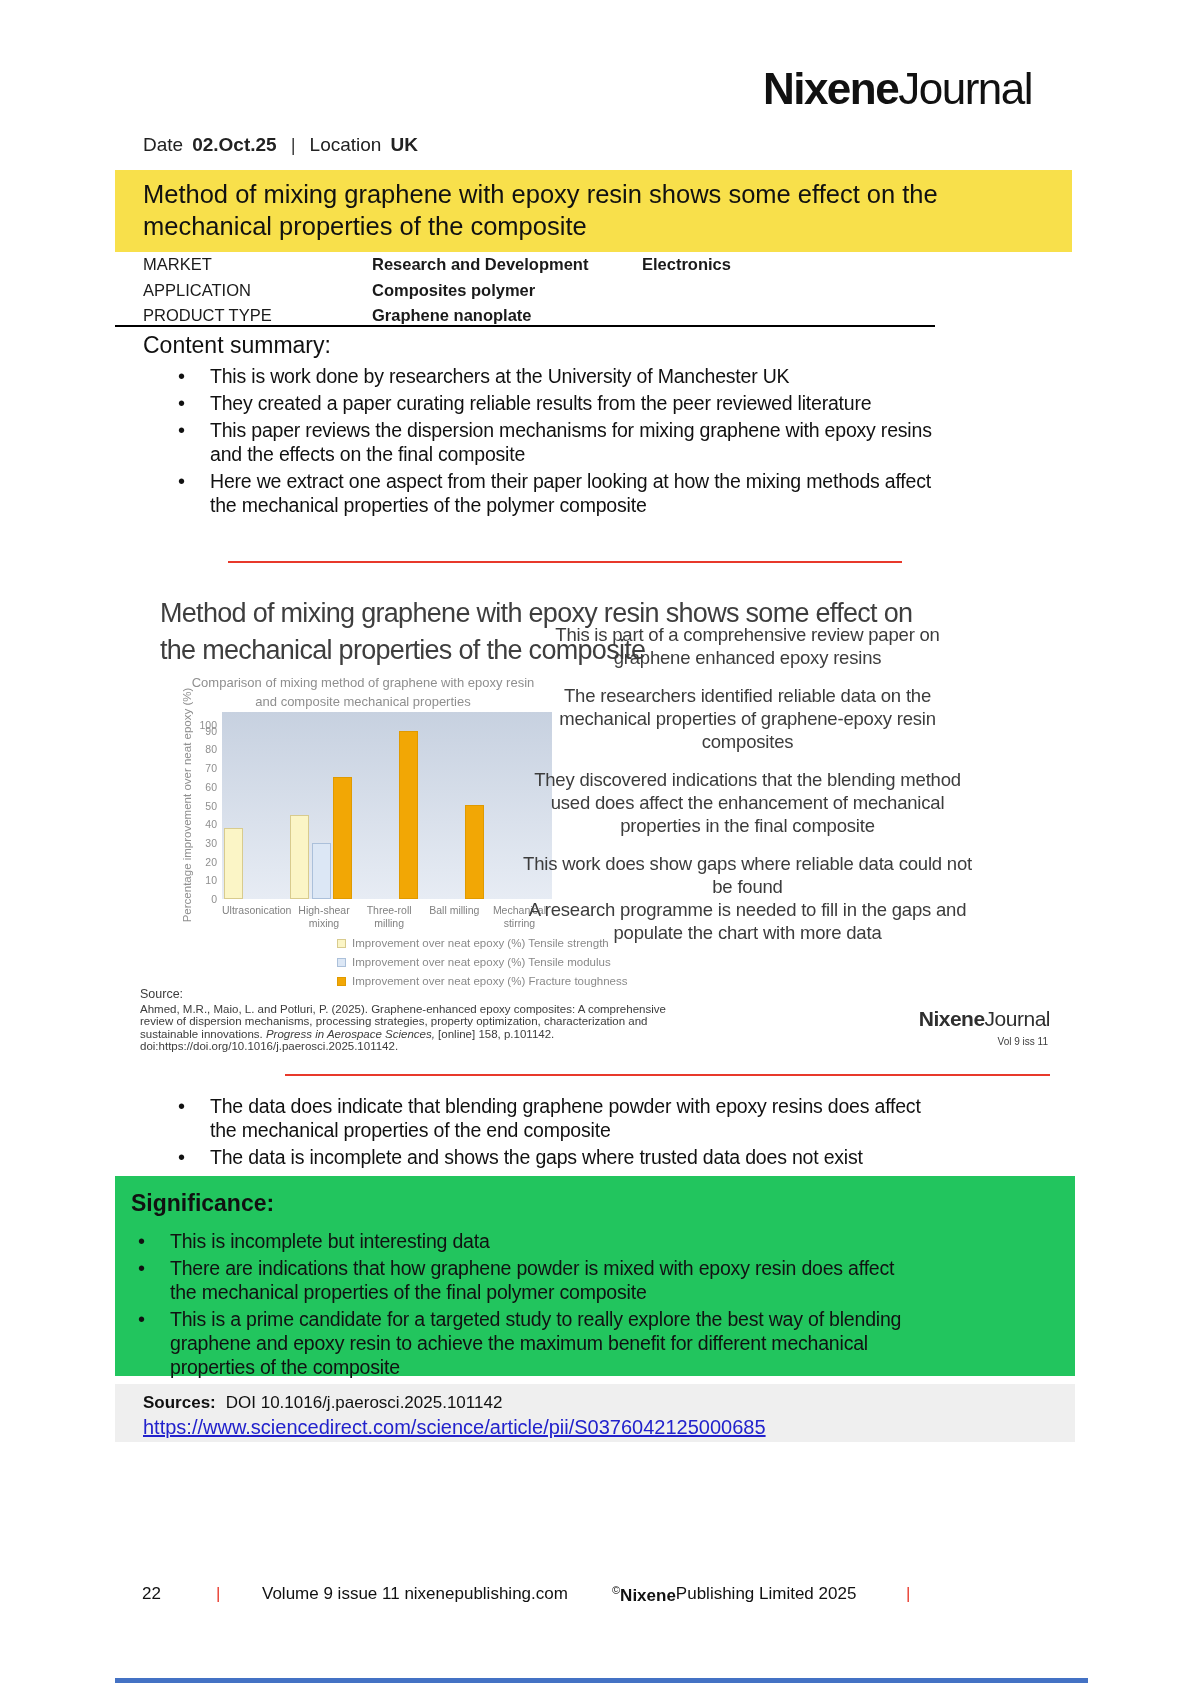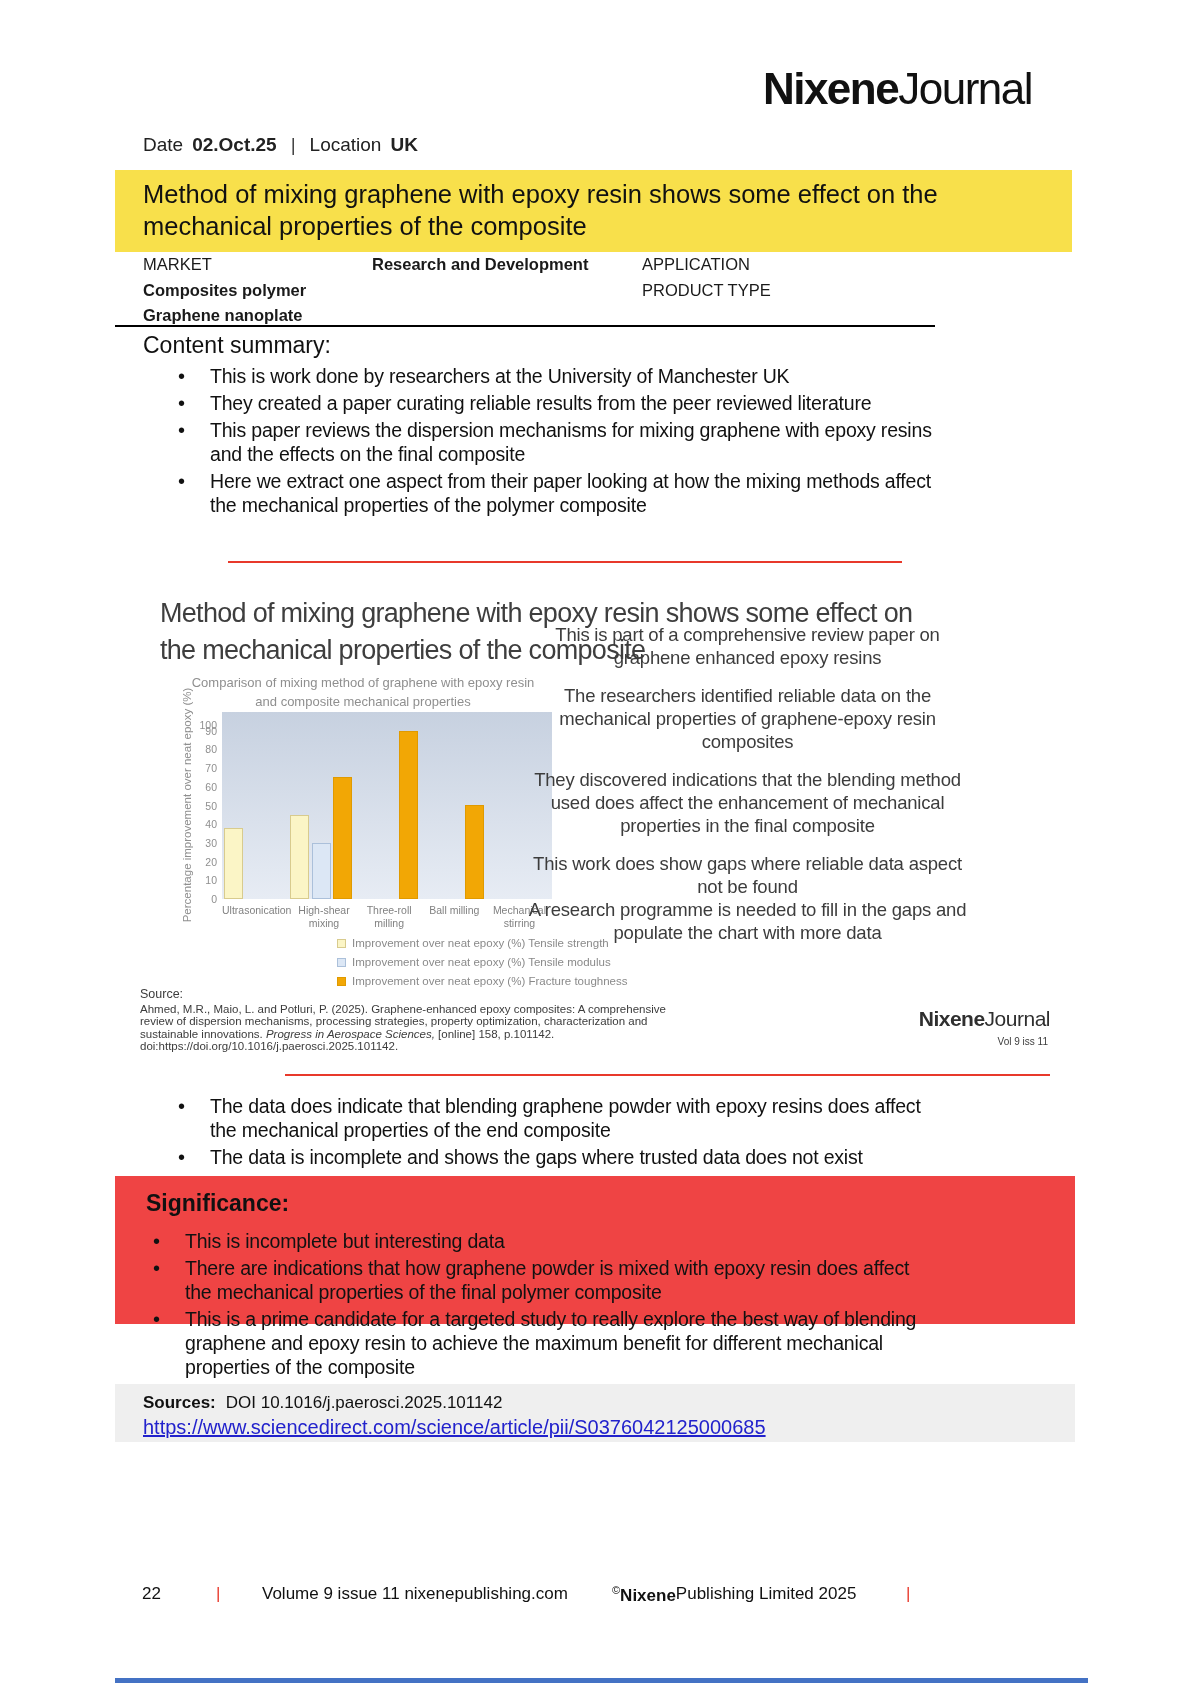--- a/index.html
+++ b/index.html
@@ -57,21 +57,21 @@
   
   .slide-source { position:absolute; left:25px; top:403px; width:530px; font-size:11.5px; line-height:12.6px; color:#3c3c3c; }
   .slide-source .src-label { font-size:12.5px; display:block; margin-bottom:2px; }
   .slide-source i { font-style:italic; }
   .slide-journal { position:absolute; right:25px; top:422px; width:260px; text-align:right; color:#2f2f2f; }
   .slide-journal .jl { font-size:21px; letter-spacing:-0.5px; white-space:nowrap; }
   .slide-journal .jl b { font-weight:800; }
   .slide-journal .iss { font-size:10px; margin-top:5px; margin-right:2px; color:#3c3c3c; }
   .bullets-2 { position:absolute; left:143px; top:1094px; }
   
-  .significance { position:absolute; left:115px; top:1176px; width:960px; height:148px; background:#ef4444; padding:14px 20px 0 31px; }
+  .significance { position:absolute; left:115px; top:1176px; width:960px; height:200px; background:#22c55e; padding:14px 20px 0 16px; }
   .significance h2 { font-size:23px; font-weight:700; color:#111; margin-bottom:12px; }
   .significance ul.doc-bullets { margin-left:-28px; }
   
   .sources { position:absolute; left:115px; top:1384px; width:960px; height:58px; background:#EFEFEF; padding:9px 20px 0 28px; font-size:17px; color:#111; }
   .sources .src-lbl { font-weight:700; margin-right:10px; }
   .sources a { color:#2222CC; text-decoration:underline; font-size:20px; }
   .sources .link-line { margin-top:3px; }
   
   .footer { position:absolute; left:0; top:1584px; width:1190px; height:24px; font-size:17px; color:#111; }
   .footer span { position:absolute; white-space:nowrap; }
@@ -91,20 +91,21 @@
 
 <div class="date-row">
   <span class="lbl">Date</span><b>02.Oct.25</b><span class="sep">|</span><span class="lbl">Location</span><b>UK</b>
 </div>
 
 <div class="banner">Method of mixing graphene with epoxy resin shows some effect on the mechanical properties of the composite</div>
 
 <div class="meta">
   <div class="lab">MARKET</div>
   <div class="val">Research and Development</div>
+  <div class="extra">Electronics</div>
   <div class="lab">APPLICATION</div>
   <div class="val">Composites polymer</div>
   <div class="extra"></div>
   <div class="lab">PRODUCT TYPE</div>
   <div class="val">Graphene nanoplate</div>
   <div class="extra"></div>
 </div>
 <div class="meta-rule"></div>
 
 <div class="content-heading">Content summary:</div>
@@ -168,21 +169,21 @@
       <div class="legend-row">
         <span class="legend-swatch" style="background: rgb(242, 167, 5); border: 1px solid rgb(224, 154, 0);"></span>
         <span>Improvement over neat epoxy (%) Fracture toughness</span>
       </div>
     </div>
 
   <div class="slide-col">
     <p>This is part of a comprehensive review paper on graphene enhanced epoxy resins</p>
     <p>The researchers identified reliable data on the mechanical properties of graphene-epoxy resin composites</p>
     <p>They discovered indications that the blending method used does affect the enhancement of mechanical properties in the final composite</p>
-    <p class="tight">This work does show gaps where reliable data aspect not be found</p>
+    <p class="tight">This work does show gaps where reliable data could not be found</p>
     <p>A research programme is needed to fill in the gaps and populate the chart with more data</p>
   </div>
 
   <div class="slide-source">
     <span class="src-label">Source:</span>
     <span>Ahmed, M.R., Maio, L. and Potluri, P. (2025). Graphene-enhanced epoxy composites: A comprehensive review of dispersion mechanisms, processing strategies, property optimization, characterization and sustainable innovations. </span><i>Progress in Aerospace Sciences,</i><span> [online] 158, p.101142. doi:https://doi.org/10.1016/j.paerosci.2025.101142.</span>
   </div>
 
   <div class="slide-journal">
     <div class="jl"><b>Nixene</b><span>Journal</span></div>

